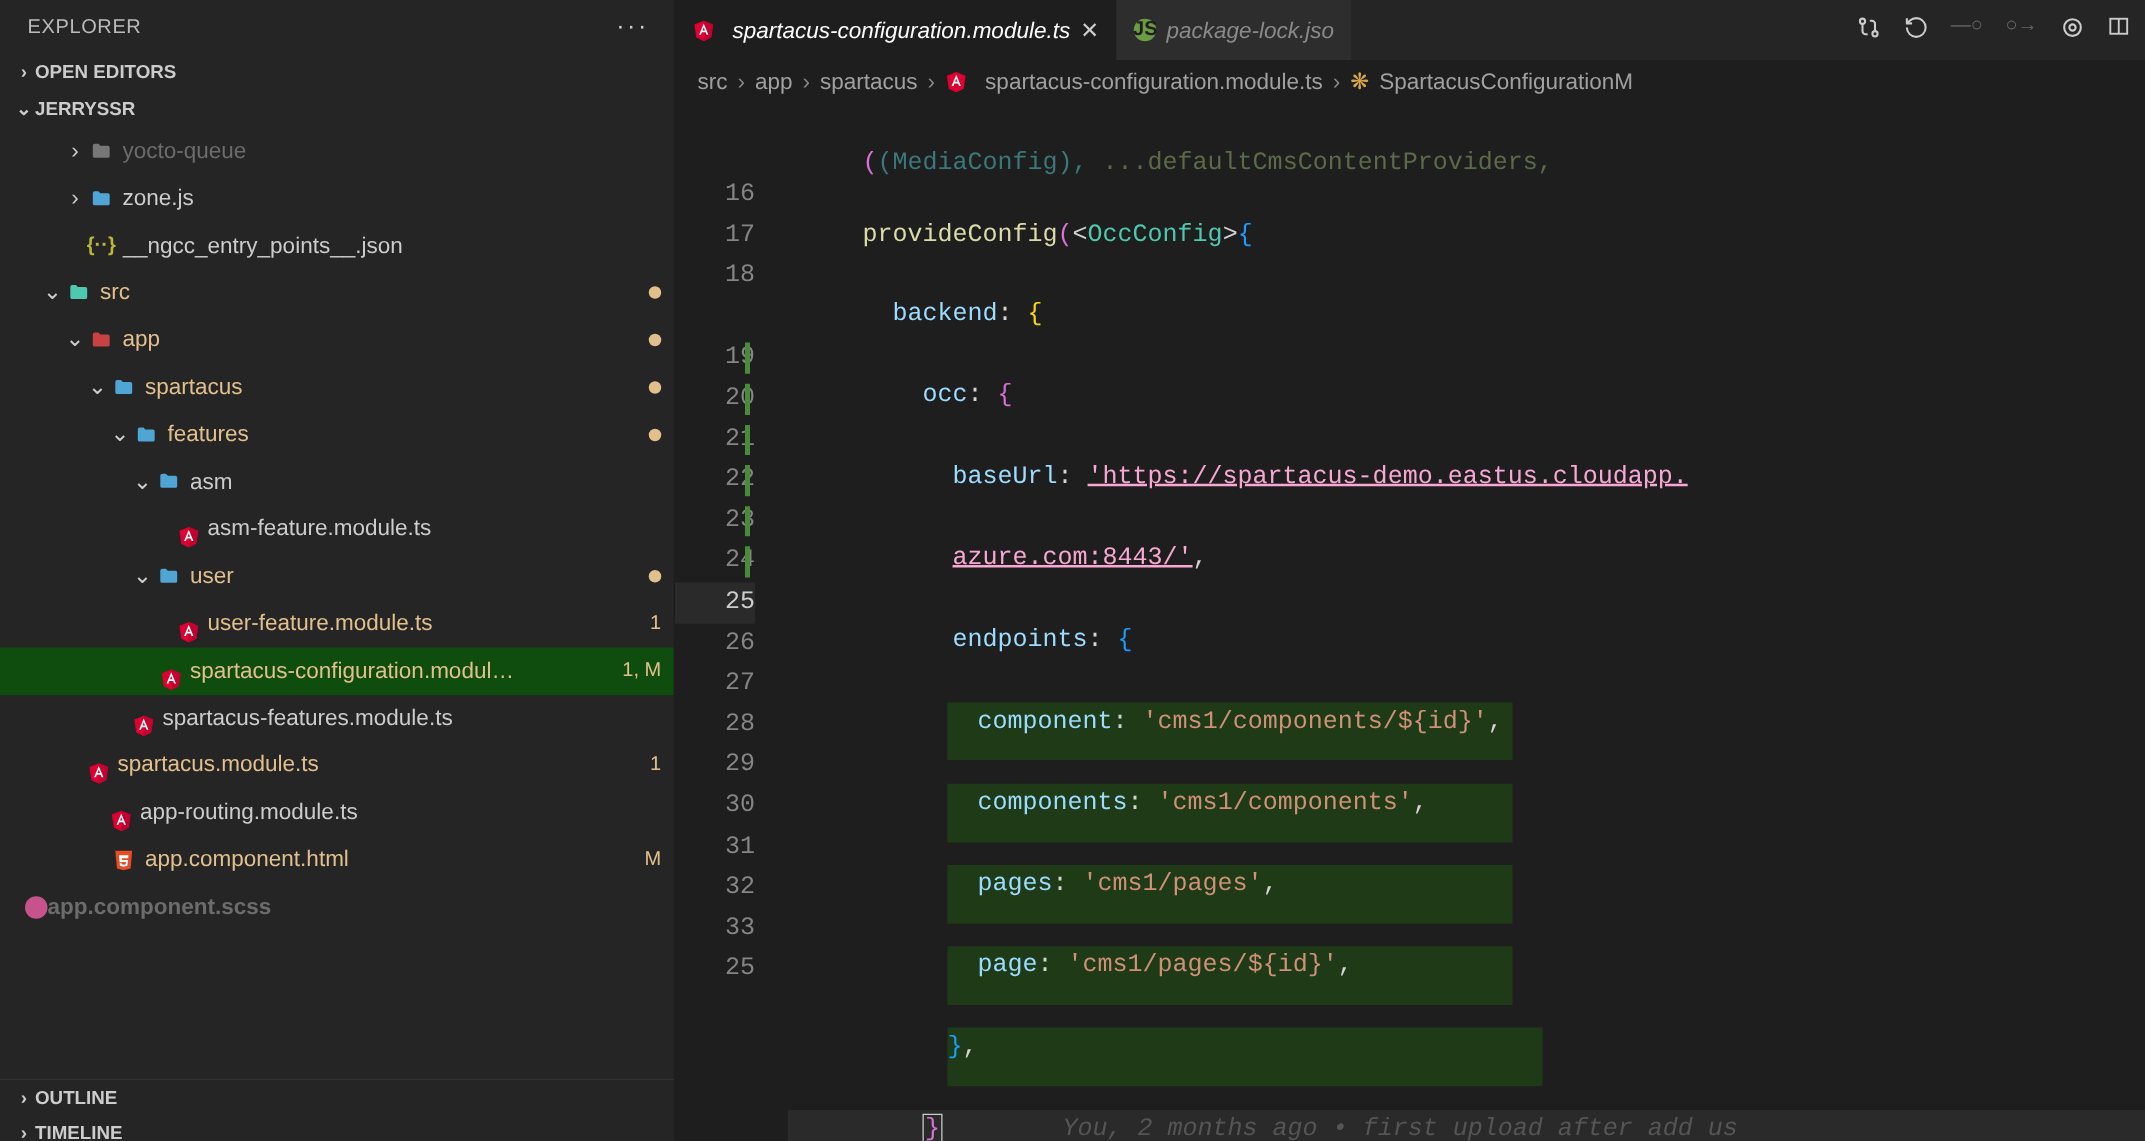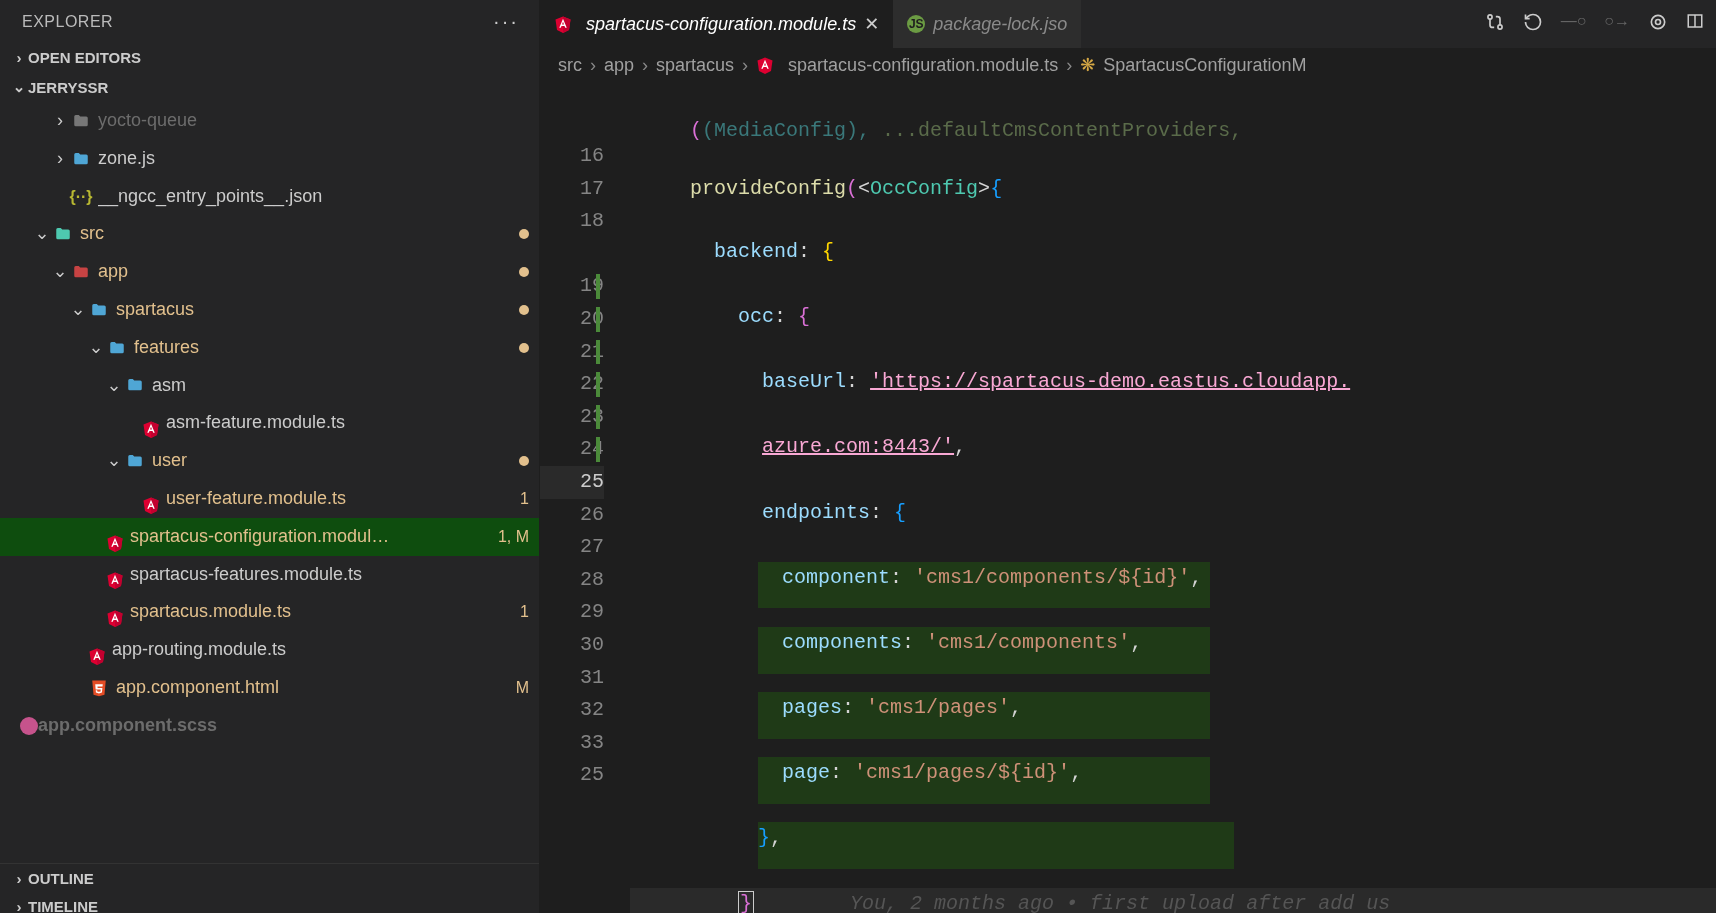--- a/index.html
+++ b/index.html
@@ -172,21 +172,21 @@
 .tok-punc3 { color: #179fff; }
 .tok-punc4 { color: #ffd700; }
 .tok-link { color: #f9a8d4; text-decoration: underline; }
 .blame { color: #555; font-style: italic; }
 .cur-line-bg { background: #2a2a2a; }
 .cursor-box { border: 1px solid #cccccc; padding: 0 1px; }
 
 .js-icon {
   width: 18px; height: 18px; background: #6b9b43; border-radius: 50%;
   display: inline-flex; align-items: center; justify-content: center;
-  font-size: 12px; font-weight: bold; color: #1e1e1e; font-style: normal;
+  font-size: 16px; font-weight: bold; color: #1e1e1e; font-style: normal;
 }
 
 .scss-icon {
   width: 18px; height: 18px; background: #c6538c; border-radius: 50%;
   display: inline-flex; align-items: center; justify-content: center;
 }
 </style>
 </head>
 <body>
 
@@ -301,40 +301,40 @@
       <div class="tree-row" style="padding-left: 122px;">
         <span class="chev-sm"></span>
         <span class="angular-icon"><svg viewBox="0 0 24 24">
             <polygon fill="#dd0031" points="12,2 2,6 4,20 12,24 20,20 22,6"></polygon>
             <polygon fill="#c3002f" points="12,2 12,24 20,20 22,6"></polygon>
             <path fill="#fff" d="M12 5l-5 12h2l1-2.5h4l1 2.5h2L12 5zm-1.3 7.5L12 9l1.3 3.5h-2.6z"></path>
           </svg></span>
         <span class="label yellow ">user-feature.module.ts</span>
         <span class="badge yellow">1</span>
       </div>
-      <div class="tree-row active" style="padding-left: 86px; justify-content: center;">
+      <div class="tree-row active" style="padding-left: 108px; justify-content: center;">
         <span class="chev-sm"></span>
         <span class="angular-icon"><svg viewBox="0 0 24 24">
             <polygon fill="#dd0031" points="12,2 2,6 4,20 12,24 20,20 22,6"></polygon>
             <polygon fill="#c3002f" points="12,2 12,24 20,20 22,6"></polygon>
             <path fill="#fff" d="M12 5l-5 12h2l1-2.5h4l1 2.5h2L12 5zm-1.3 7.5L12 9l1.3 3.5h-2.6z"></path>
           </svg></span>
         <span class="label yellow ">spartacus-configuration.modul…</span>
         <span class="badge yellow">1, M</span>
       </div>
       <div class="tree-row" style="padding-left: 86px;">
         <span class="chev-sm"></span>
         <span class="angular-icon"><svg viewBox="0 0 24 24">
             <polygon fill="#dd0031" points="12,2 2,6 4,20 12,24 20,20 22,6"></polygon>
             <polygon fill="#c3002f" points="12,2 12,24 20,20 22,6"></polygon>
             <path fill="#fff" d="M12 5l-5 12h2l1-2.5h4l1 2.5h2L12 5zm-1.3 7.5L12 9l1.3 3.5h-2.6z"></path>
           </svg></span>
         <span class="label ">spartacus-features.module.ts</span>
       </div>
-      <div class="tree-row" style="padding-left: 86px;">
+      <div class="tree-row" style="padding-left: 50px;">
         <span class="chev-sm"></span>
         <span class="angular-icon"><svg viewBox="0 0 24 24">
             <polygon fill="#dd0031" points="12,2 2,6 4,20 12,24 20,20 22,6"></polygon>
             <polygon fill="#c3002f" points="12,2 12,24 20,20 22,6"></polygon>
             <path fill="#fff" d="M12 5l-5 12h2l1-2.5h4l1 2.5h2L12 5zm-1.3 7.5L12 9l1.3 3.5h-2.6z"></path>
           </svg></span>
         <span class="label yellow ">spartacus.module.ts</span>
         <span class="badge yellow">1</span>
       </div>
       <div class="tree-row" style="padding-left: 68px;">

